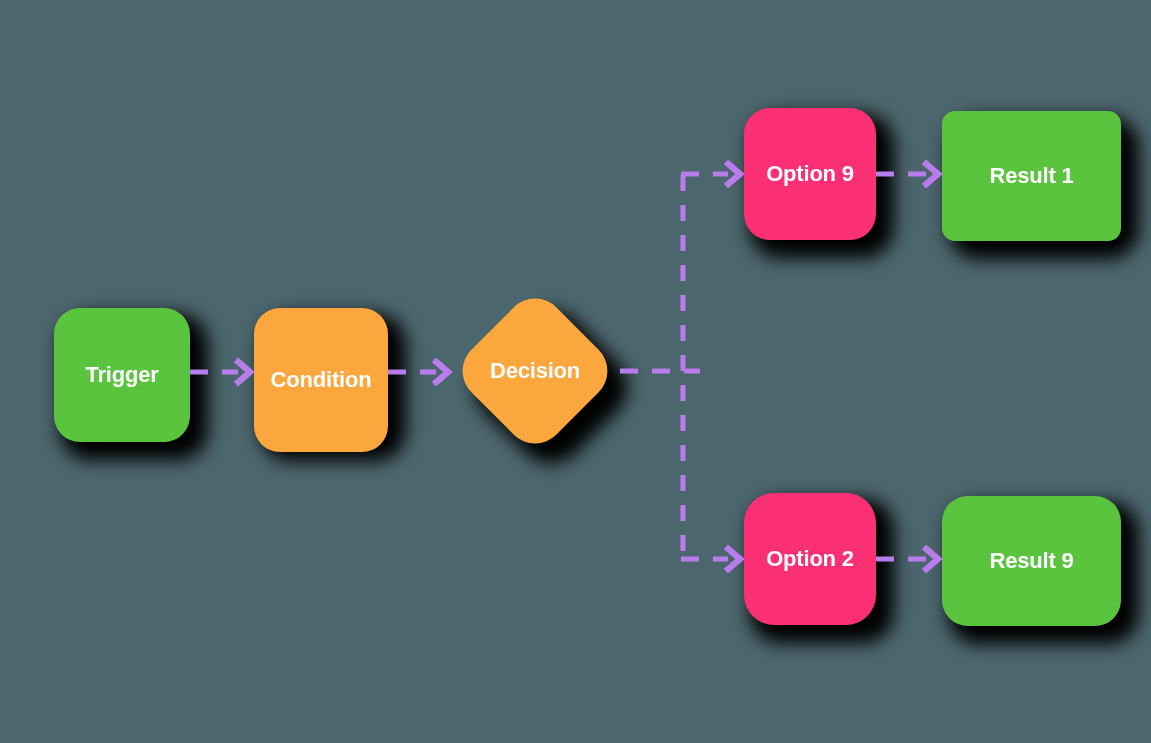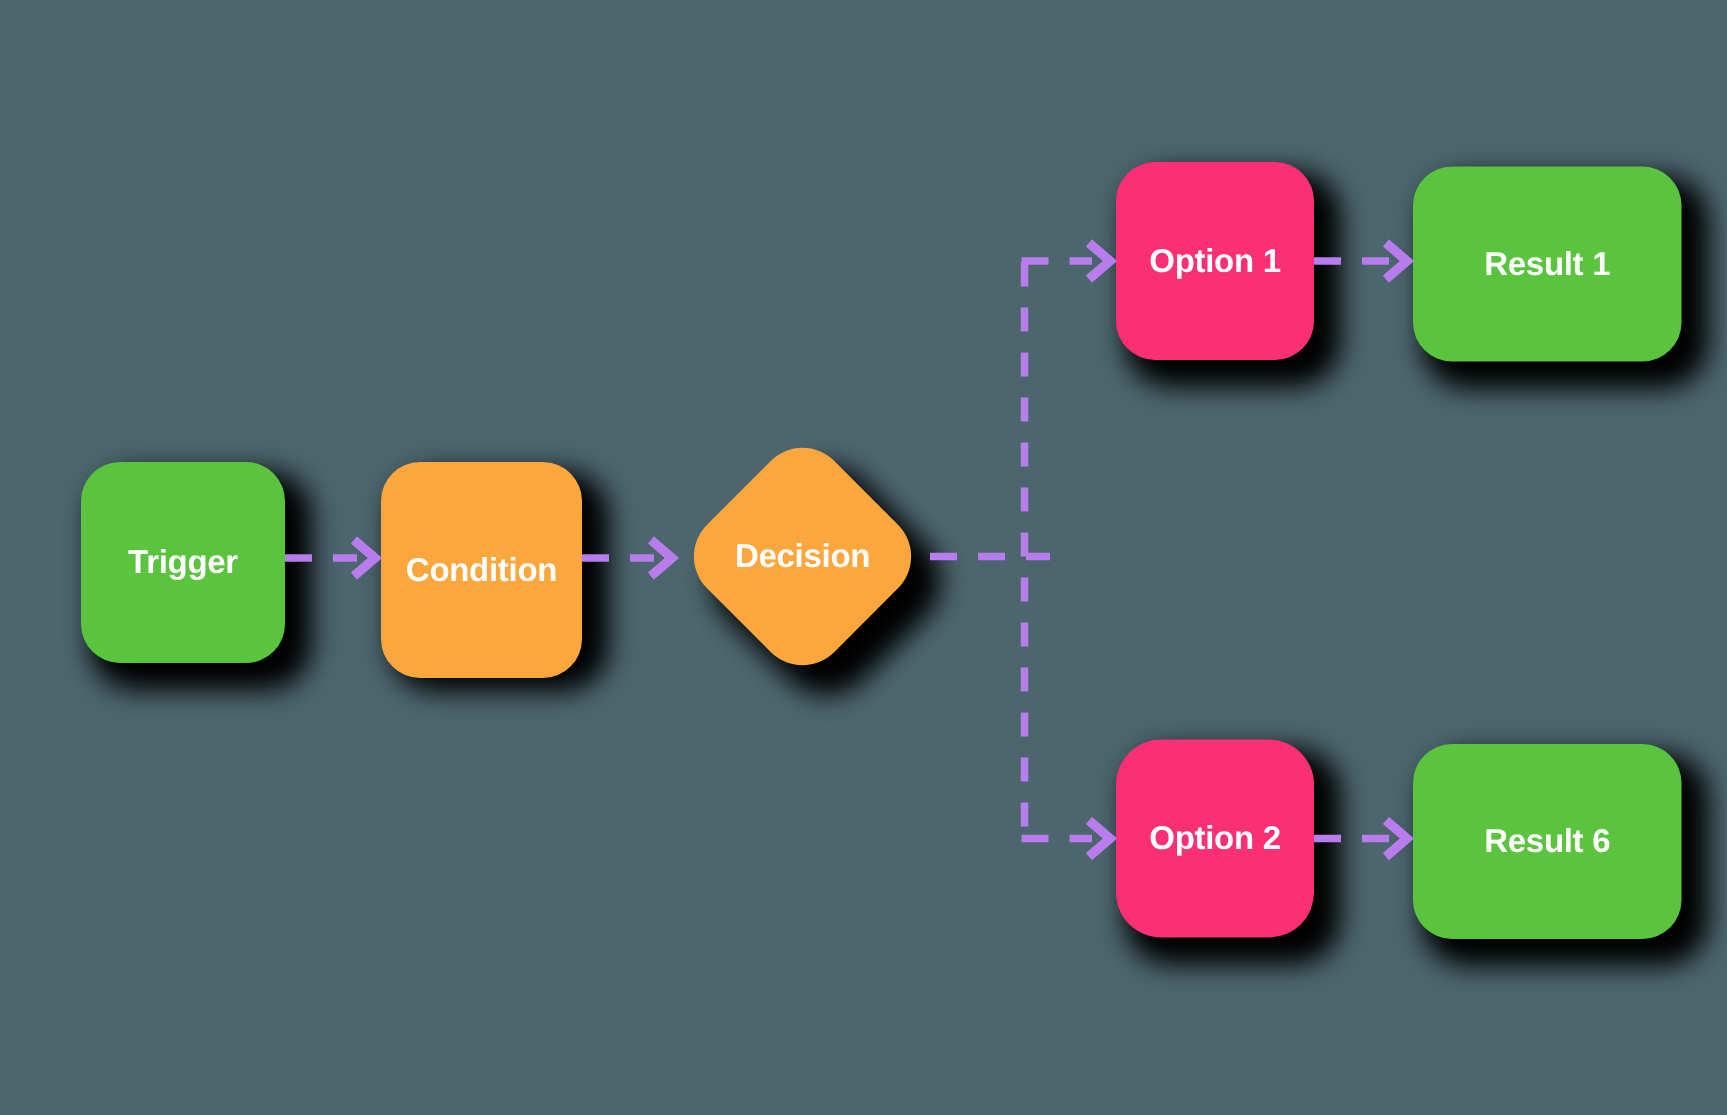--- a/index.html
+++ b/index.html
@@ -139,33 +139,33 @@
 
   <div class="node rect fill-orange" style="left:254px; top:308px; width:134px; height:144px;">
     <span class="node-label">Condition</span>
   </div>
 
   <div class="node diamond fill-orange" style="left:475px; top:311px; width:120px; height:120px;">
     <span class="node-label">Decision</span>
   </div>
 
   <div class="node rect fill-pink" style="left:744px; top:108px; width:132px; height:132px;">
-    <span class="node-label">Option 1</span>
+    <span class="node-label">Option 9</span>
   </div>
 
-  <div class="node rect fill-green" style="left:942px; top:111px; width:179px; height:130px;">
+  <div class="node rect fill-green" style="left:942px; top:111px; width:179px; height:130px;border-radius:13px;">
     <span class="node-label">Result 1</span>
   </div>
 
   <div class="node rect fill-pink" style="left:744px; top:493px; width:132px; height:132px;border-radius:30px;">
     <span class="node-label">Option 2</span>
   </div>
 
   <div class="node rect fill-green" style="left:942px; top:496px; width:179px; height:130px;">
-    <span class="node-label">Result 6</span>
+    <span class="node-label">Result 9</span>
   </div>
 
   <svg class="conn-layer over" viewBox="0 0 1151 743" width="1151" height="743" xmlns="http://www.w3.org/2000/svg">
     <polyline class="chev" points="236,360 250,372 236,384"></polyline>
     <polyline class="chev" points="434,360 448,372 434,384"></polyline>
     <polyline class="chev" points="726,162 740,174 726,186"></polyline>
     <polyline class="chev" points="726,547 740,559 726,571"></polyline>
     <polyline class="chev" points="924,162 938,174 924,186"></polyline>
     <polyline class="chev" points="924,547 938,559 924,571"></polyline>
   </svg>

